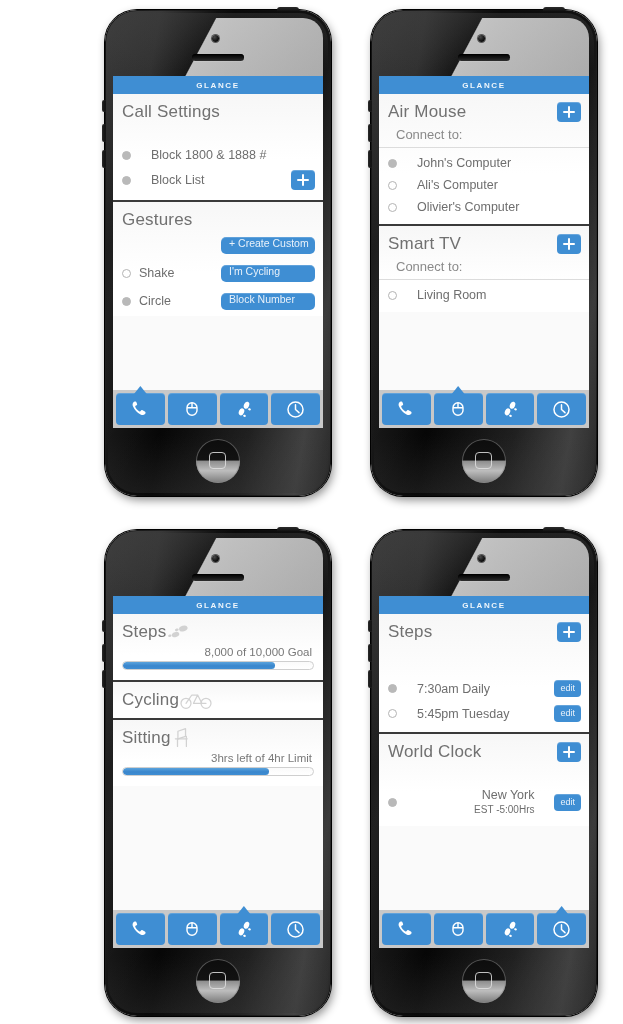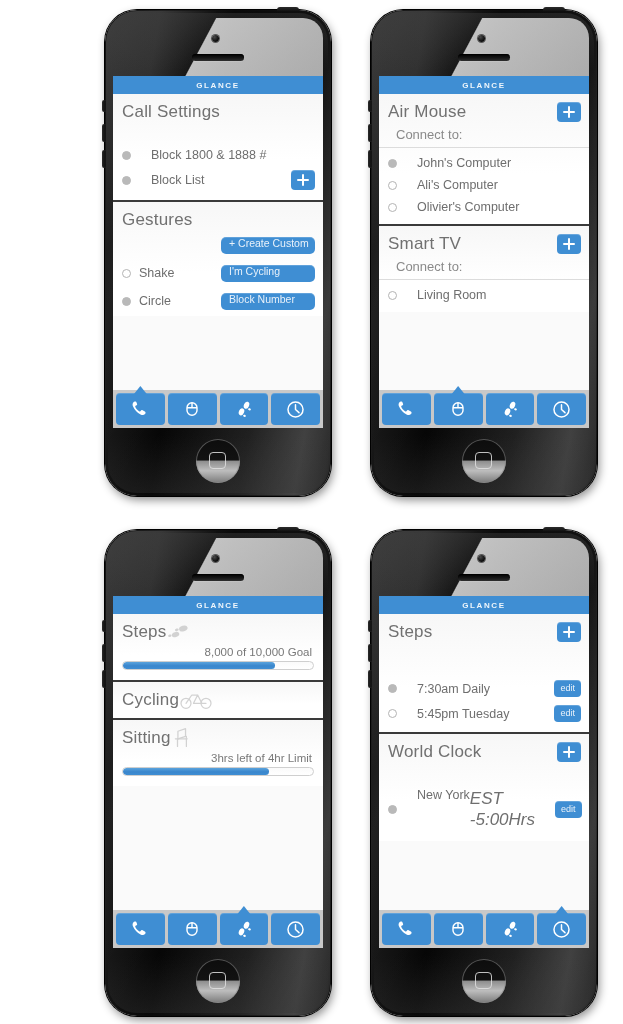--- a/index.html
+++ b/index.html
@@ -207,22 +207,22 @@
     width: 9px; height: 9px; border-radius: 50%;
     flex: 0 0 auto;
   }
   .radio.on  { background: #b9b9b9; border: 1px solid #b9b9b9; }
   .radio.off { background: #ffffff; border: 1px solid #b4b4b4; }
   .row-label {
     font-size: 12.5px; color: #6e6e6e;
     white-space: nowrap;
     flex: 1 1 auto;
   }
-  .row-sub { font-size: 17px; color: #6e6e6e; font-style: italic; }
-  .row-stack { display:flex; flex-direction:row; flex:1 1 auto; line-height:1.25; }
+  .row-sub { font-size: 10px; color: #6e6e6e; }
+  .row-stack { display:flex; flex-direction:column; flex:1 1 auto; line-height:1.25;align-items:flex-end; }
 
   .edit-btn {
     background: #3f8ed3;
     color: #eaf2fa;
     font-size: 9px;
     border-radius: 4px;
     padding: 3px 6px 4px 6px;
     flex: 0 0 auto;
     box-shadow: inset 0 1px 0 rgba(255,255,255,0.2);
   }

